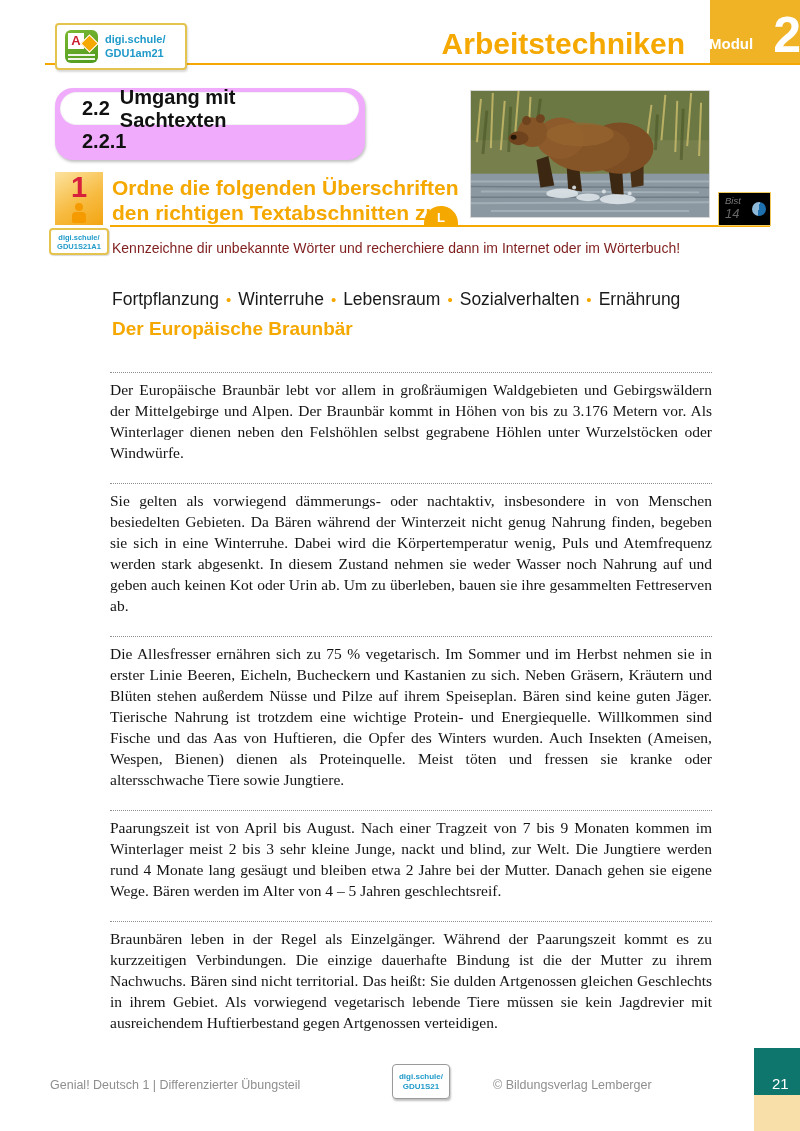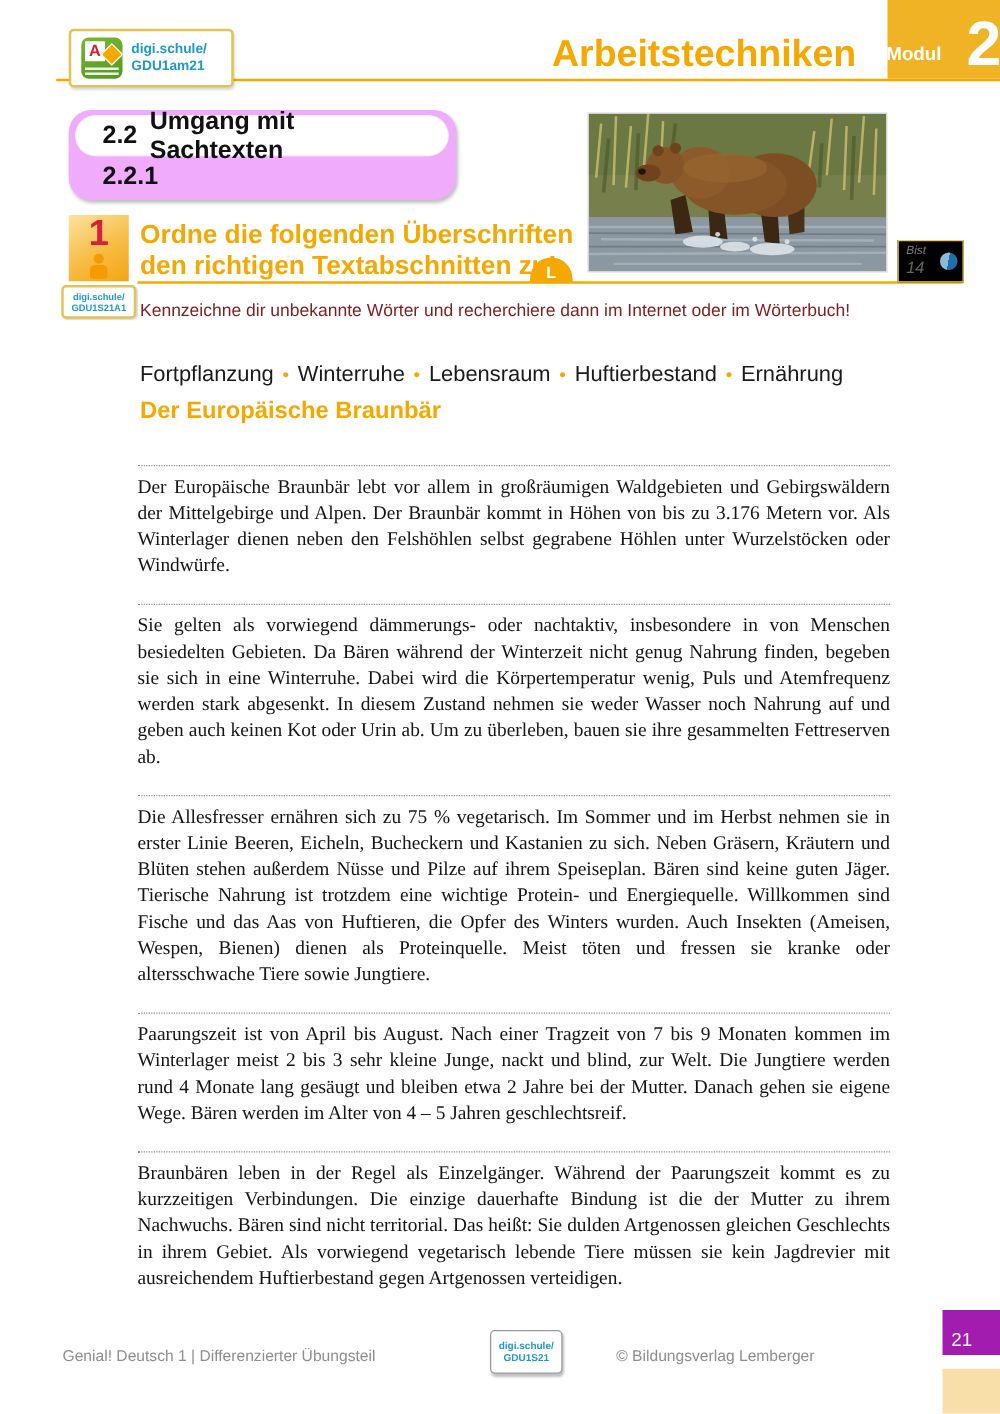--- a/index.html
+++ b/index.html
@@ -125,22 +125,22 @@
 
   
   .footer-left  { position:absolute; left:50px;  top:1078px; color:#8E8E8E; font-size:12.5px; }
   .footer-right { position:absolute; left:493px; top:1078px; color:#8E8E8E; font-size:12.5px; }
   .qr-badge-footer {
     left:392px; top:1064px; width:58px; height:35px; padding:2px 3px;
     justify-content:center; border:1px solid #9a9a9a; box-shadow:1px 2px 2px rgba(0,0,0,0.25);
   }
   .qr-badge-footer .qr-text { font-size:8px; text-align:center; line-height:1.25; }
   .page-number-box {
-    position:absolute; left:754px; top:1048px; width:46px; height:36px; background:#a21caf;
-    display:flex; align-items:flex-end; padding:0 0 3px 7px;
+    position:absolute; left:754px; top:1048px; width:46px; height:47px; background:#0f766e;
+    display:flex; align-items:flex-end; padding:0 0 3px 18px;
     color:#fff; font-size:15px;
   }
   .page-number-strip { position:absolute; left:754px; top:1095px; width:46px; height:36px; background:#F8DFA9; }
 </style>
 </head>
 <body>
 
 <div class="page">
 
   <div class="header-rule"></div>
@@ -264,21 +264,21 @@
 
   <div class="bist-box">
     <span class="bist-text">
       <span class="bist-label">Bist</span>
       <span class="bist-number">14</span>
     </span>
     <span class="half-circle-icon"></span>
   </div>
 
   <div class="instruction">Kennzeichne dir unbekannte Wörter und recherchiere dann im Internet oder im Wörterbuch!</div>
-  <div class="keyword-row"><span>Fortpflanzung</span><span class="bullet">•</span><span>Winterruhe</span><span class="bullet">•</span><span>Lebensraum</span><span class="bullet">•</span><span>Huftierbestand</span><span class="bullet">•</span><span>Ernährung</span></div>
+  <div class="keyword-row"><span>Fortpflanzung</span><span class="bullet">•</span><span>Winterruhe</span><span class="bullet">•</span><span>Lebensraum</span><span class="bullet">•</span><span>Sozialverhalten</span><span class="bullet">•</span><span>Ernährung</span></div>
   <div class="article-heading">Der Europäische Braunbär</div>
 
   <div class="article-body">
       <div class="paragraph">Der Europäische Braunbär lebt vor allem in großräumigen Waldgebieten und Gebirgswäldern der Mittelgebirge und Alpen. Der Braunbär kommt in Höhen von bis zu 3.176 Metern vor. Als Winterlager dienen neben den Felshöhlen selbst gegrabene Höhlen unter Wurzelstöcken oder Windwürfe.</div>
       <div class="paragraph">Sie gelten als vorwiegend dämmerungs- oder nachtaktiv, insbesondere in von Menschen besiedelten Gebieten. Da Bären während der Winterzeit nicht genug Nahrung finden, begeben sie sich in eine Winterruhe. Dabei wird die Körpertemperatur wenig, Puls und Atemfrequenz werden stark abgesenkt. In diesem Zustand nehmen sie weder Wasser noch Nahrung auf und geben auch keinen Kot oder Urin ab. Um zu überleben, bauen sie ihre gesammelten Fettreserven ab.</div>
       <div class="paragraph">Die Allesfresser ernähren sich zu 75 % vegetarisch. Im Sommer und im Herbst nehmen sie in erster Linie Beeren, Eicheln, Bucheckern und Kastanien zu sich. Neben Gräsern, Kräutern und Blüten stehen außerdem Nüsse und Pilze auf ihrem Speiseplan. Bären sind keine guten Jäger. Tierische Nahrung ist trotzdem eine wichtige Protein- und Energiequelle. Willkommen sind Fische und das Aas von Huftieren, die Opfer des Winters wurden. Auch Insekten (Ameisen, Wespen, Bienen) dienen als Proteinquelle. Meist töten und fressen sie kranke oder altersschwache Tiere sowie Jungtiere.</div>
       <div class="paragraph">Paarungszeit ist von April bis August. Nach einer Tragzeit von 7 bis 9 Monaten kommen im Winterlager meist 2 bis 3 sehr kleine Junge, nackt und blind, zur Welt. Die Jungtiere werden rund 4 Monate lang gesäugt und bleiben etwa 2 Jahre bei der Mutter. Danach gehen sie eigene Wege. Bären werden im Alter von 4 – 5 Jahren geschlechtsreif.</div>
       <div class="paragraph">Braunbären leben in der Regel als Einzelgänger. Während der Paarungszeit kommt es zu kurzzeitigen Verbindungen. Die einzige dauerhafte Bindung ist die der Mutter zu ihrem Nachwuchs. Bären sind nicht territorial. Das heißt: Sie dulden Artgenossen gleichen Geschlechts in ihrem Gebiet. Als vorwiegend vegetarisch lebende Tiere müssen sie kein Jagdrevier mit ausreichendem Huftierbestand gegen Artgenossen verteidigen.</div>
     </div>
 

